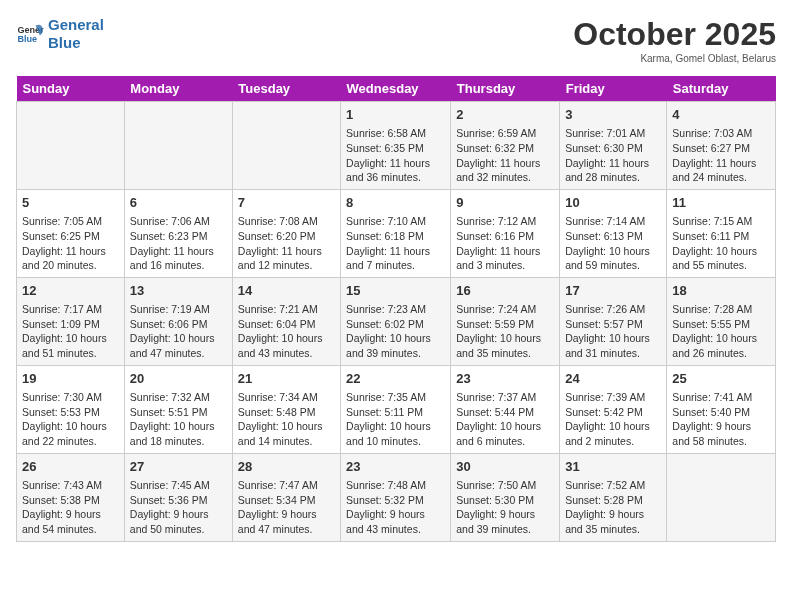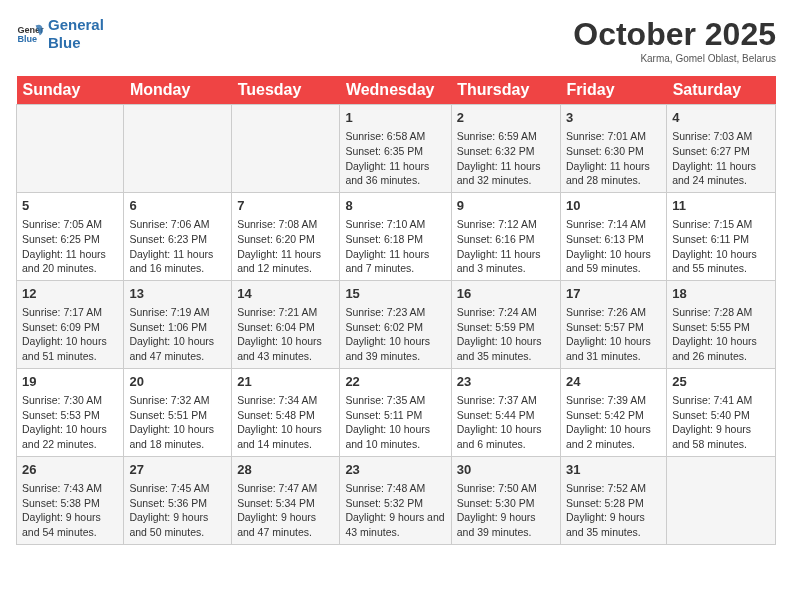--- a/index.html
+++ b/index.html
@@ -46,25 +46,25 @@
     .subtitle {
       font-size: 10px;
       color: #555;
     }
     table {
       width: 100%;
       border-collapse: collapse;
       font-size: 11px;
     }
     thead tr th {
-      background-color: #ef4444;
+      background-color: #a21caf;
       color: #fff;
       padding: 5px 6px;
       text-align: left;
-      font-size: 16px;
+      font-size: 13px;
       font-weight: bold;
     }
     tbody tr td {
       border: 1px solid #ccc;
       vertical-align: top;
       padding: 4px 5px;
       width: 113px;
       min-height: 80px;
       color: #333;
       font-size: 10.5px;
@@ -190,27 +190,27 @@
           <span class="day-num">11</span>
           <div>Sunrise: 7:15 AM</div>
           <div>Sunset: 6:11 PM</div>
           <div>Daylight: 10 hours and 55 minutes.</div>
         </td>
       </tr>
       <tr>
         <td>
           <span class="day-num">12</span>
           <div>Sunrise: 7:17 AM</div>
-          <div>Sunset: 6:09 PM</div>
+          <div>Sunset: 1:09 PM</div>
           <div>Daylight: 10 hours and 51 minutes.</div>
         </td>
         <td>
           <span class="day-num">13</span>
           <div>Sunrise: 7:19 AM</div>
-          <div>Sunset: 1:06 PM</div>
+          <div>Sunset: 6:06 PM</div>
           <div>Daylight: 10 hours and 47 minutes.</div>
         </td>
         <td>
           <span class="day-num">14</span>
           <div>Sunrise: 7:21 AM</div>
           <div>Sunset: 6:04 PM</div>
           <div>Daylight: 10 hours and 43 minutes.</div>
         </td>
         <td>
           <span class="day-num">15</span>

